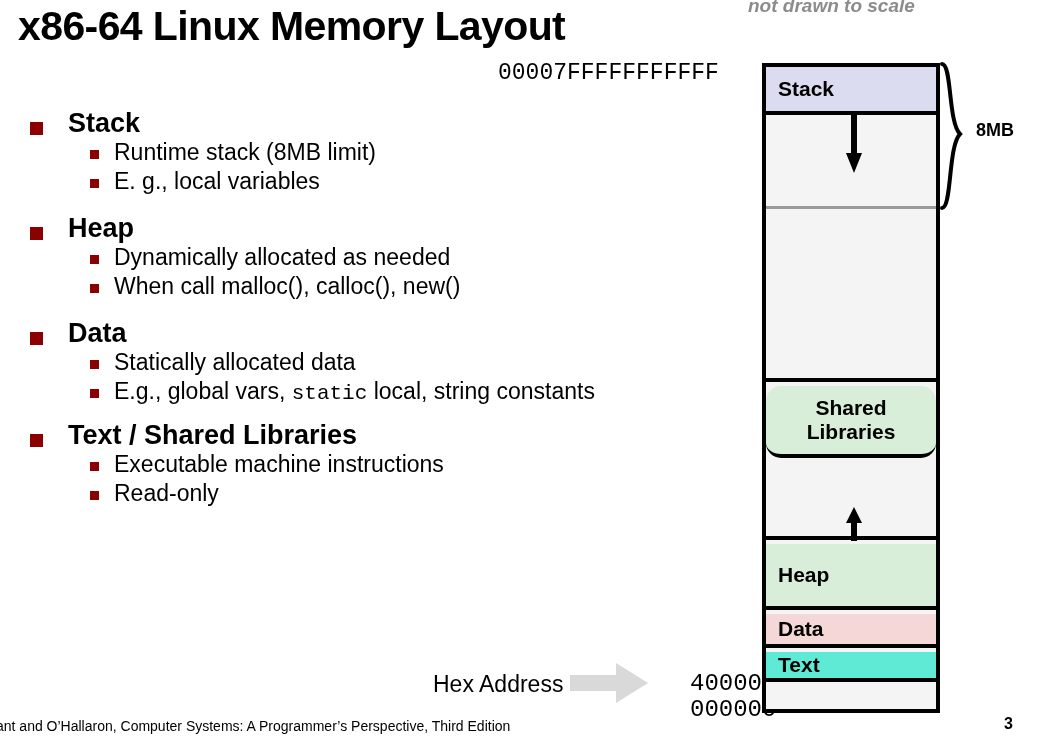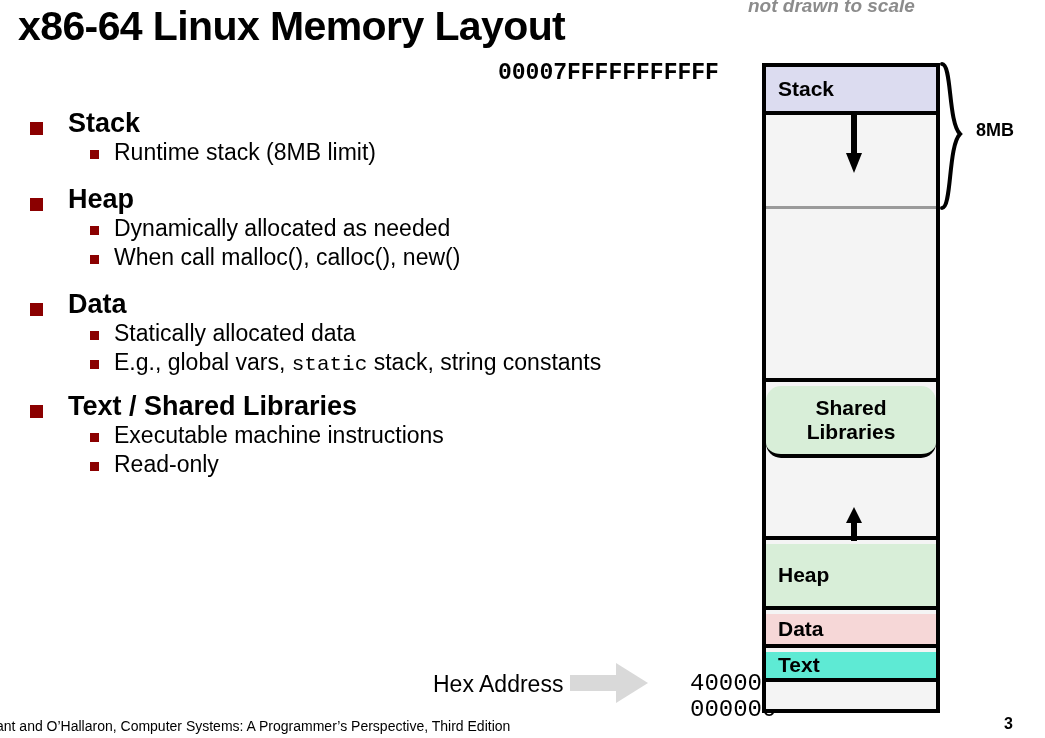--- a/index.html
+++ b/index.html
@@ -95,21 +95,21 @@
     top: 58px;
     font-family: "Liberation Serif", serif;
     font-size: 24px;
     font-weight: bold;
     letter-spacing: 0px;
     white-space: nowrap;
   }
   #addr-top-inner {
     font-family: "Liberation Mono", "DejaVu Sans Mono", monospace;
     font-size: 23px;
-    font-weight: bold;
+    font-weight: normal;
   }
 
   
   #addr-bot {
     position: absolute;
     left: 660px;
     top: 671px;
     font-family: "Liberation Mono", "DejaVu Sans Mono", monospace;
     font-size: 24px;
     line-height: 26px;
@@ -259,20 +259,24 @@
 <div id="bullet-list">
 
   <div class="l1">
     <span class="sq"></span>
     <span>Stack</span>
   </div>
   <div class="l2">
     <span class="sq"></span>
     <span>Runtime stack (8MB limit)</span>
   </div>
+  <div class="l2">
+    <span class="sq"></span>
+    <span>E. g., local variables</span>
+  </div>
 
   <div class="grp-gap"></div>
 
   <div class="l1">
     <span class="sq"></span>
     <span>Heap</span>
   </div>
   <div class="l2">
     <span class="sq"></span>
     <span>Dynamically allocated as needed</span>
@@ -287,21 +291,21 @@
   <div class="l1">
     <span class="sq"></span>
     <span>Data</span>
   </div>
   <div class="l2">
     <span class="sq"></span>
     <span>Statically allocated data</span>
   </div>
   <div class="l2">
     <span class="sq"></span>
-    <span>E.g., global vars, </span><span class="mono">static</span><span> stack, string constants</span>
+    <span>E.g., global vars, </span><span class="mono">static</span><span> local, string constants</span>
   </div>
 
   <div class="grp-gap-sm"></div>
 
   <div class="l1">
     <span class="sq"></span>
     <span>Text  / Shared Libraries</span>
   </div>
   <div class="l2">
     <span class="sq"></span>

